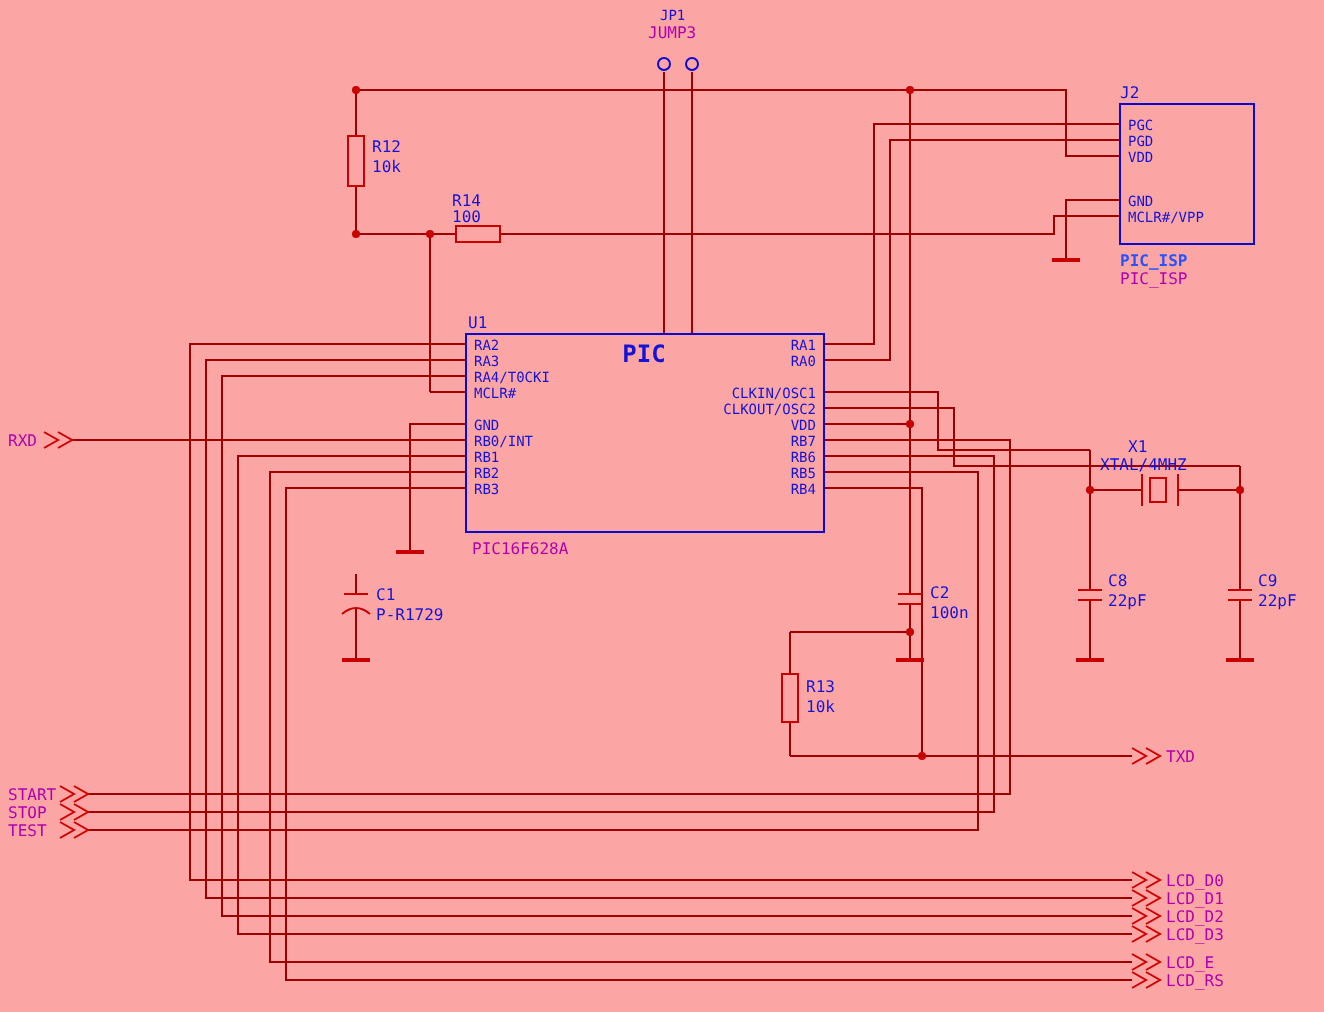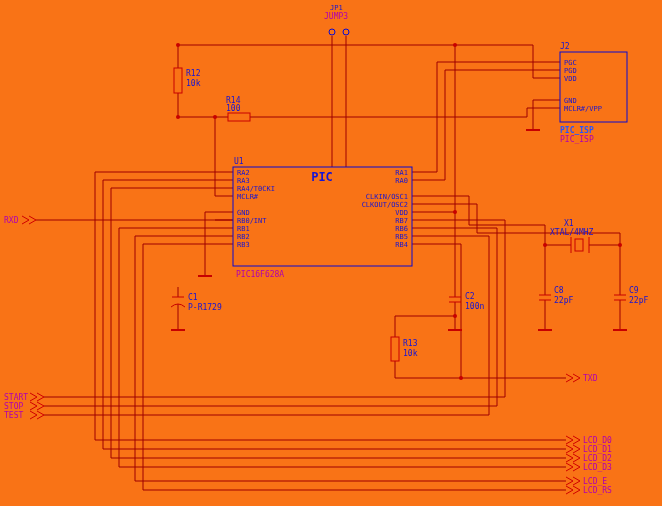--- a/index.html
+++ b/index.html
@@ -1,16 +1,16 @@
 <!DOCTYPE html>
 <html><head>
 <meta charset="utf-8">
 <style>
   html,body{margin:0;padding:0;background:#000;}
-  .stage{position:relative;width:662px;height:506px;background:#f97316;overflow:hidden;}
+  .stage{position:relative;width:662px;height:506px;background:#fca5a5;overflow:hidden;}
   svg{position:absolute;left:0;top:0;}
   text{font-family:"DejaVu Sans Mono",monospace;}
   .w{stroke:#9e0000;stroke-width:1;fill:none;}
   .cb{stroke:#c80000;stroke-width:1;fill:none;}
   .gnd{stroke:#c80000;stroke-width:2;fill:none;}
   .dot{fill:#c80000;stroke:none;}
   .arr{stroke:#d00000;stroke-width:1;fill:none;}
   .bluebox{stroke:#0a0ad2;stroke-width:1;fill:none;}
   .tp{font-size:7px;fill:#1414d6;}
   .tb{font-size:8px;fill:#1414d6;}

